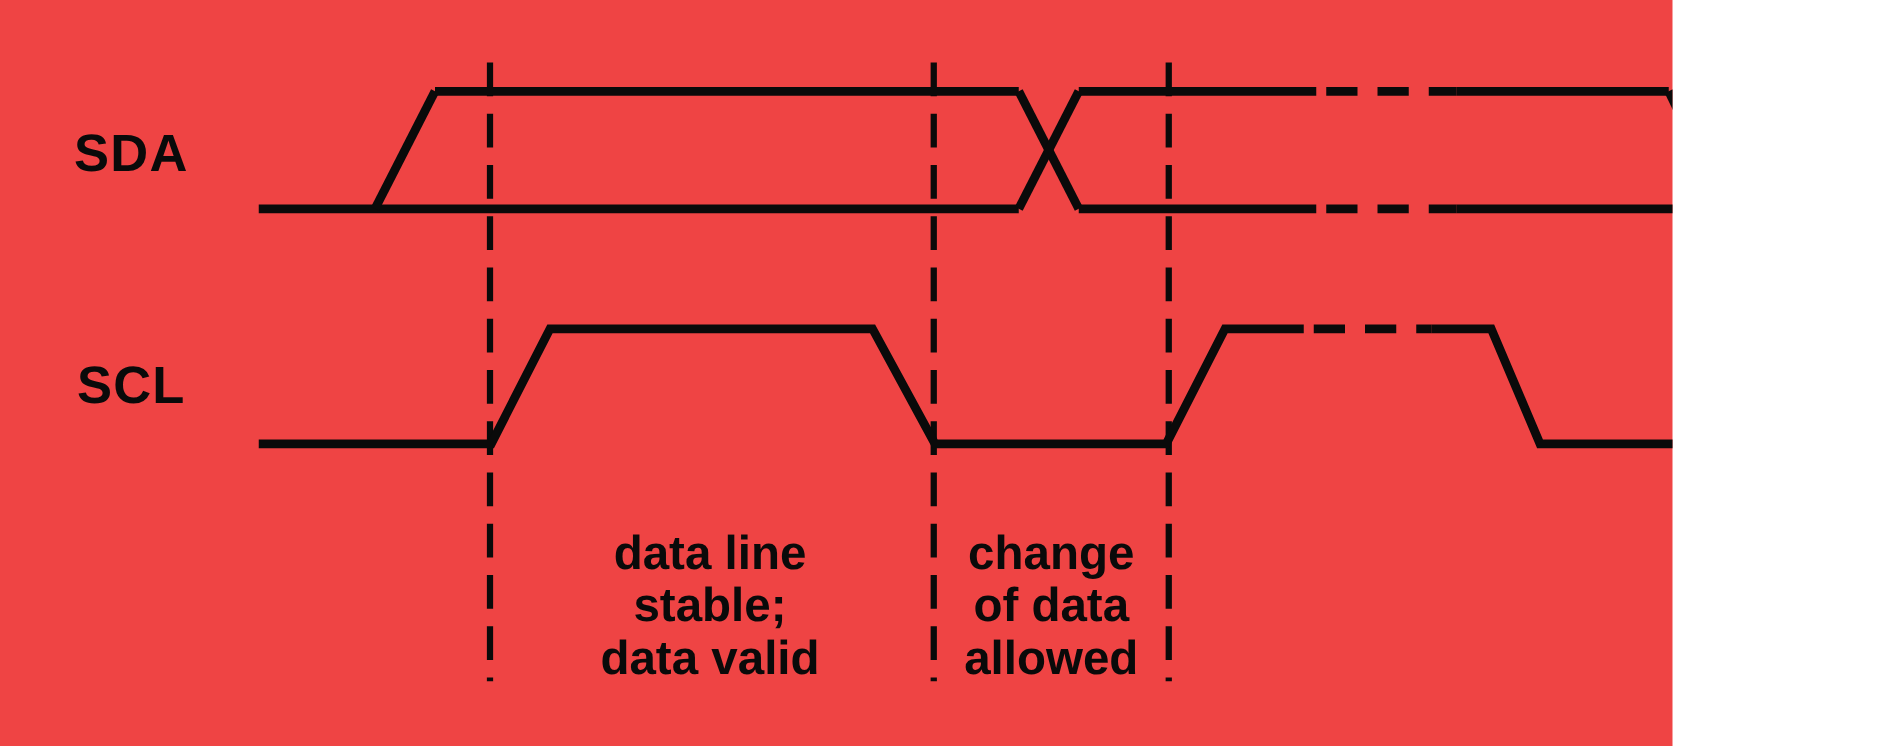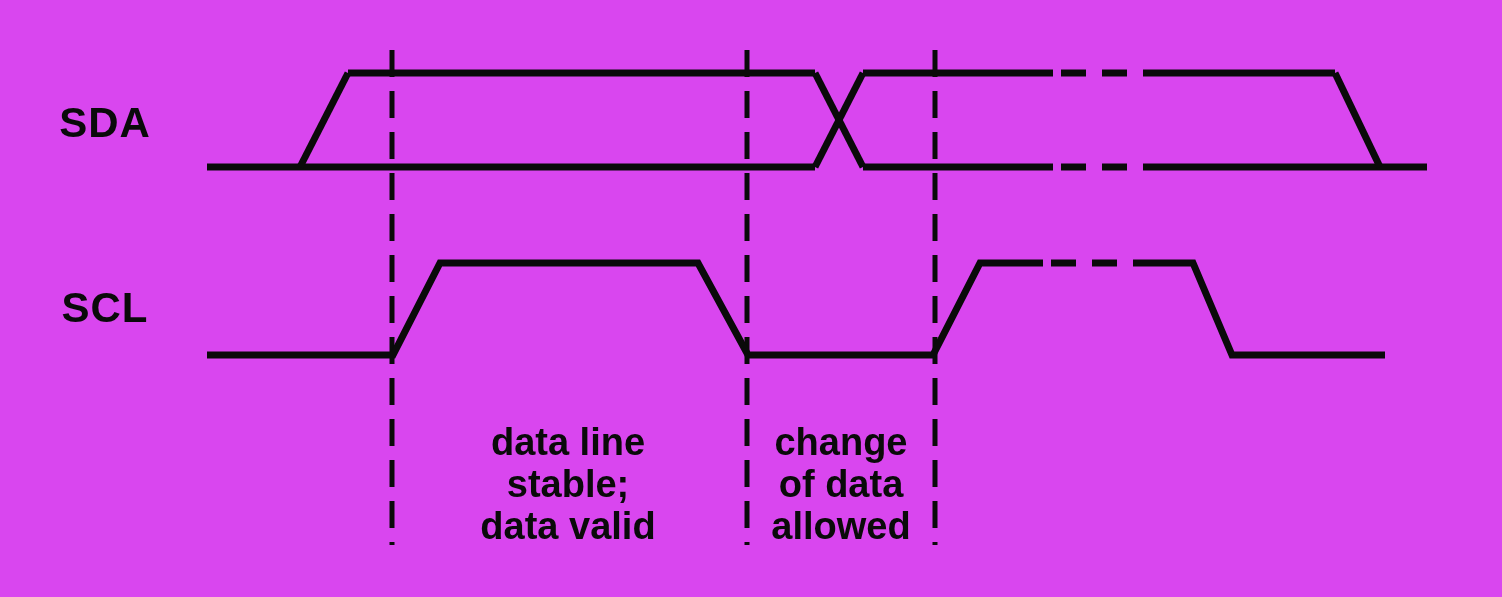--- a/index.html
+++ b/index.html
@@ -2,23 +2,23 @@
 <html><head>
 <meta charset="utf-8">
 <style>
   html, body {
     margin: 0;
     padding: 0;
     background: #ffffff;
   }
   .stage {
     position: relative;
-    width: 1502px;
+    width: 1338px;
     height: 597px;
-    background: #d946ef;
+    background: #ef4444;
     overflow: hidden;
     font-family: "Liberation Sans", sans-serif;
   }
   svg { display: block; }
 
   .wave {
     fill: none;
     stroke-width: 7;
     stroke-linecap: butt;
     stroke-linejoin: miter;

